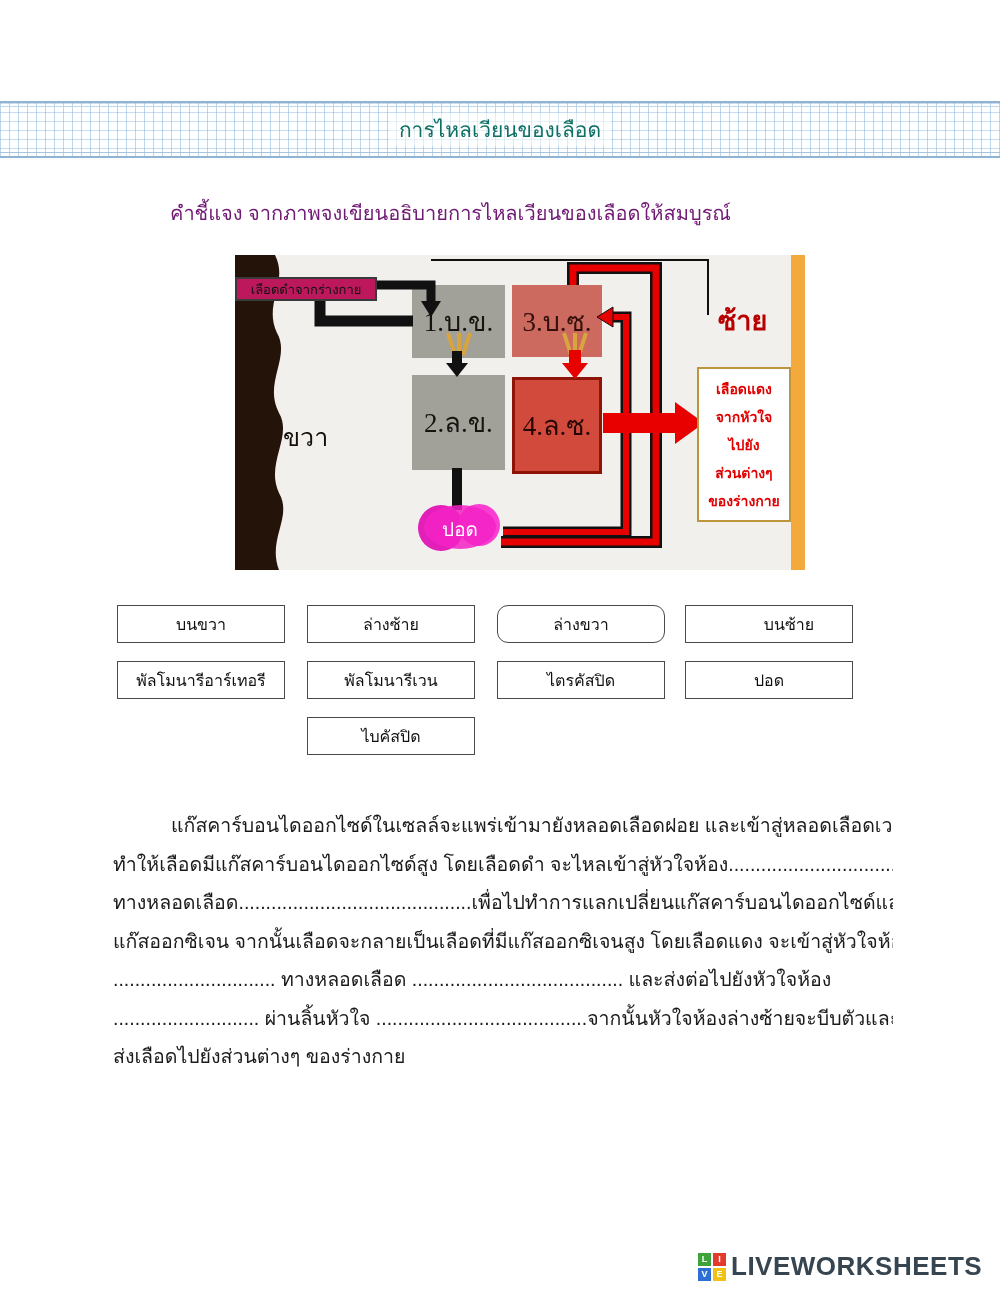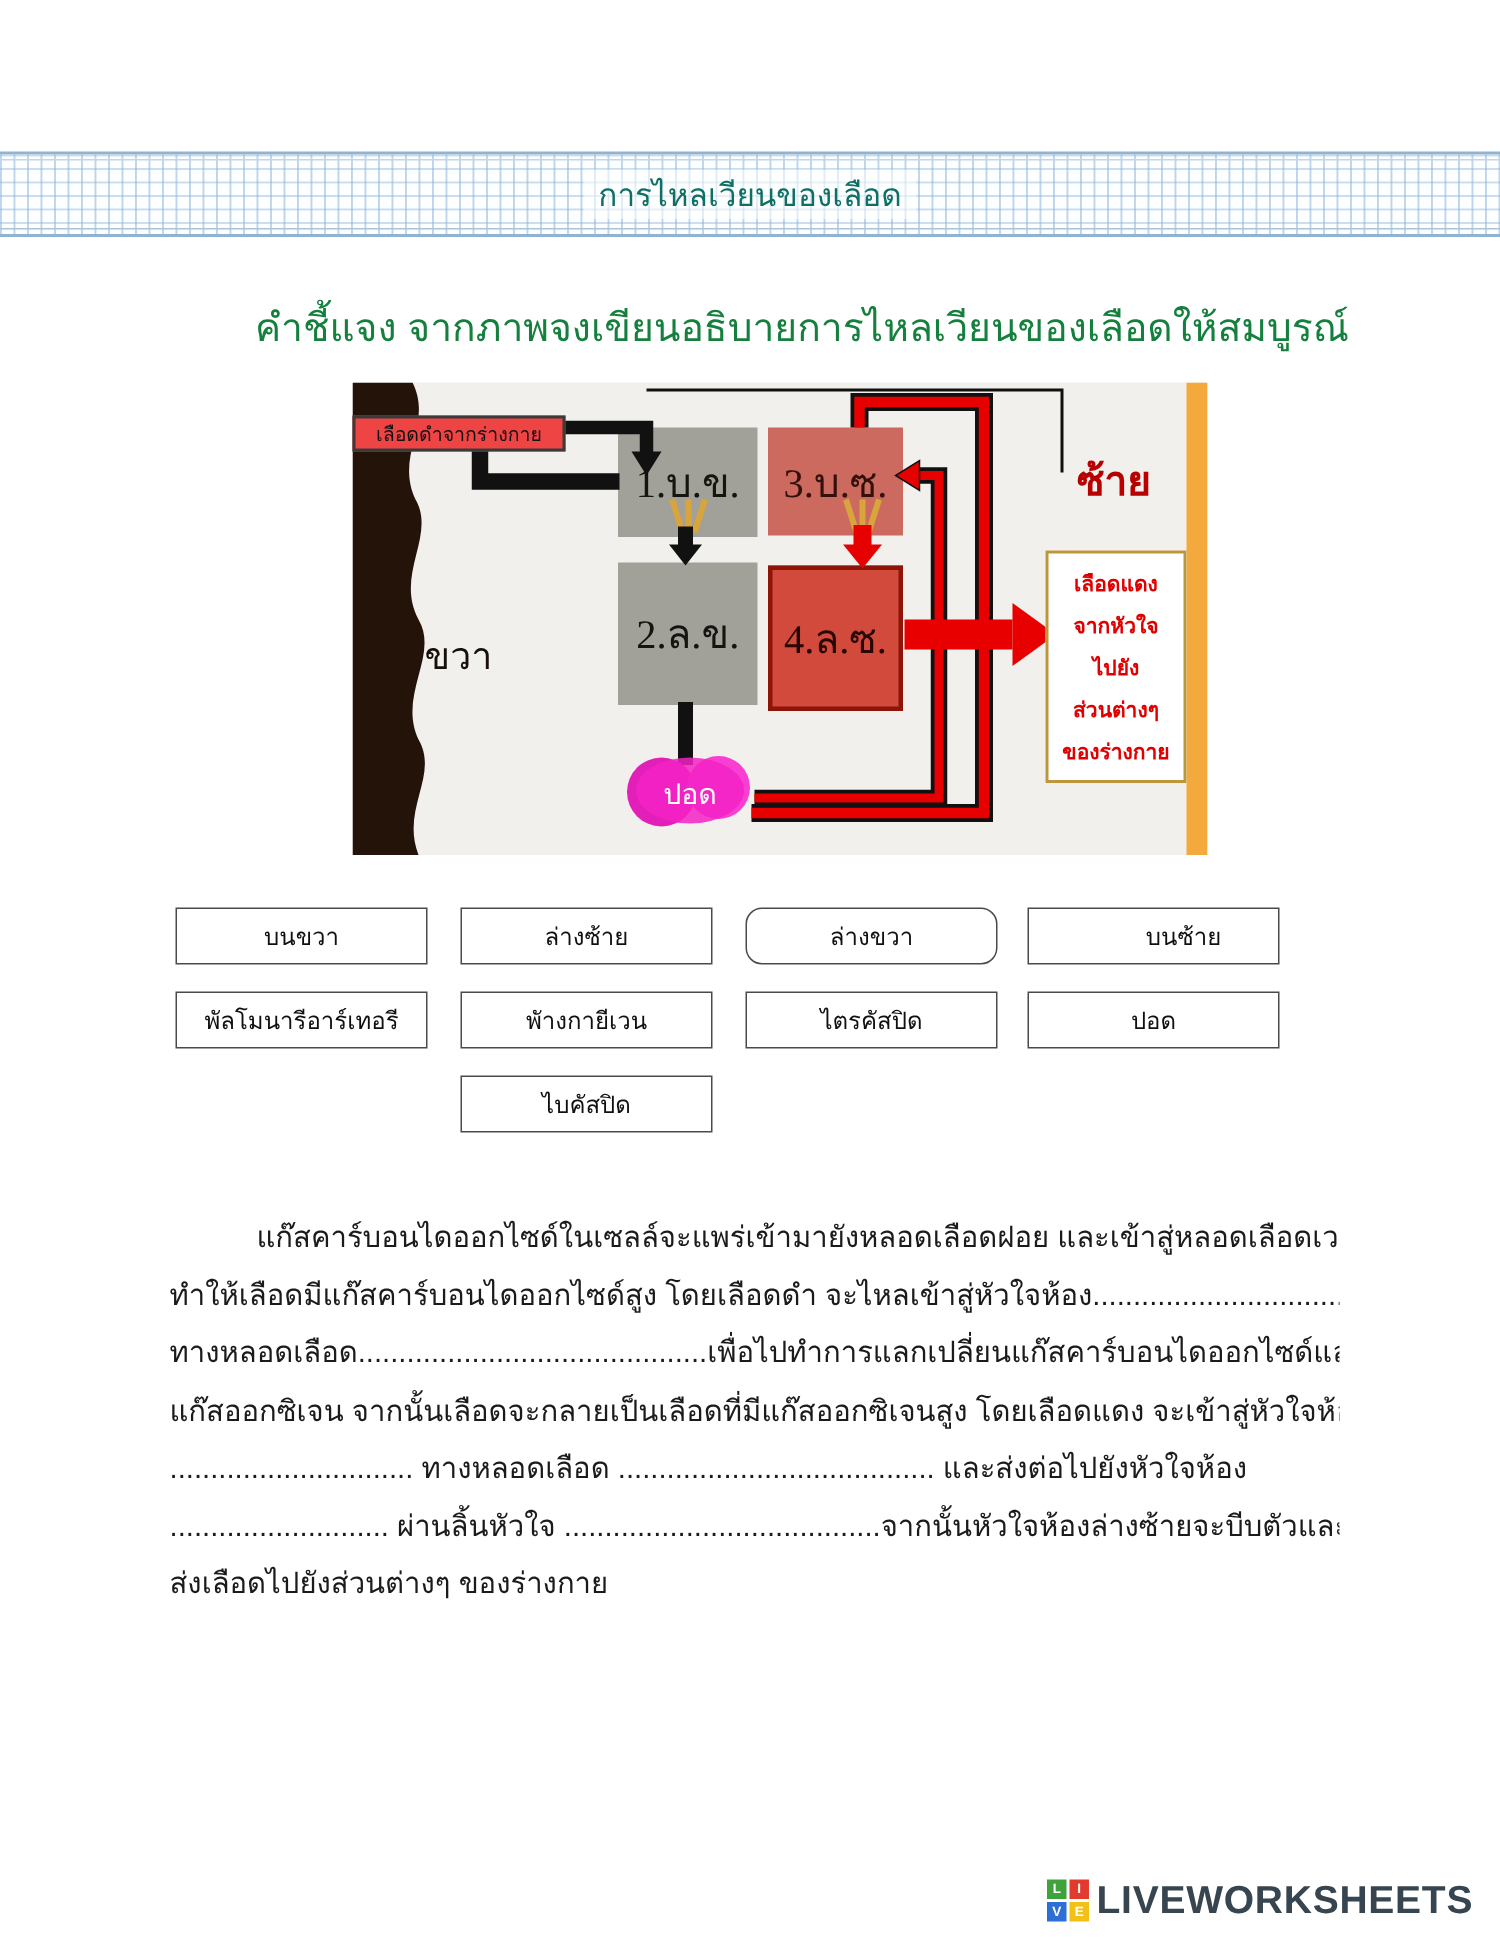--- a/index.html
+++ b/index.html
@@ -12,33 +12,33 @@
     background-image:
       linear-gradient(to right, rgba(140,180,215,.55) 1px, transparent 1px),
       linear-gradient(to bottom, rgba(140,180,215,.45) 1px, transparent 1px);
     background-size:9px 9px;
     border-top:2px solid #8fb3d1;border-bottom:2px solid #8fb3d1;
     display:flex;align-items:center;justify-content:center;}
   .banner::after{content:"";position:absolute;left:0;right:0;bottom:3px;height:1px;background:#a8c4da;}
   .banner::before{content:"";position:absolute;left:0;right:0;top:3px;height:1px;background:#c2d6e6;}
   .banner-title{font-size:21px;color:#0e6f64;background:rgba(255,255,255,.55);padding:0 10px;}
 
-  .instruction{position:absolute;left:170px;top:197px;font-size:26px;color:#15803d;}
+  .instruction{position:absolute;left:170px;top:197px;font-size:20px;color:#701a75;}
 
   
   .diagram{position:absolute;left:235px;top:255px;width:570px;height:315px;background:#f1f0ec;}
   .chamber{position:absolute;display:flex;align-items:center;justify-content:center;z-index:1;
            font-size:27px;font-family:"Liberation Serif","DejaVu Serif",serif;}
   .c1{left:177px;top:30px;width:93px;height:73px;background:#a1a099;color:#15140f;}
   .c3{left:277px;top:30px;width:90px;height:72px;background:#cd6a5f;color:#33100a;}
   .c2{left:177px;top:120px;width:93px;height:95px;background:#a1a099;color:#15140f;}
   .c4{left:277px;top:122px;width:90px;height:97px;background:#d14a3b;border:3px solid #8e1407;
       box-sizing:border-box;color:#260703;}
   svg.arrows{position:absolute;left:0;top:0;width:570px;height:315px;z-index:2;pointer-events:none;}
-  .dark-blood{position:absolute;left:0;top:22px;width:142px;height:24px;background:#ef4444;
+  .dark-blood{position:absolute;left:0;top:22px;width:142px;height:24px;background:#be185d;
       border:2px solid #3a3a3a;z-index:3;display:flex;align-items:center;justify-content:center;
       font-size:13px;color:#111;box-sizing:border-box;}
   .side-right{position:absolute;left:48px;top:162px;font-size:25px;color:#17100a;z-index:3;
       font-family:"Liberation Serif","DejaVu Serif",serif;}
   .side-left{position:absolute;left:483px;top:44px;font-size:27px;font-weight:bold;color:#b90000;z-index:3;
       font-family:"Liberation Serif","DejaVu Serif",serif;}
   .lungs-label{position:absolute;left:190px;top:259px;width:70px;text-align:center;font-size:19px;
       color:#ffffff;z-index:3;}
   .infobox{position:absolute;left:462px;top:112px;width:94px;height:155px;background:#ffffff;
       border:2px solid #bd953b;z-index:3;box-sizing:border-box;text-align:center;padding-top:6px;}
@@ -144,21 +144,21 @@
       <div>ของร่างกาย</div>
     </div>
   </div>
 
   <div>
     <div id="wb0" class="wb-item">บนขวา</div>
     <div id="wb1" class="wb-item">ล่างซ้าย</div>
     <div id="wb2" class="wb-item">ล่างขวา</div>
     <div id="wb3" class="wb-item">บนซ้าย</div>
     <div id="wb4" class="wb-item">พัลโมนารีอาร์เทอรี</div>
-    <div id="wb5" class="wb-item">พัางกายีเวน</div>
+    <div id="wb5" class="wb-item">พัลโมนารีเวน</div>
     <div id="wb6" class="wb-item">ไตรคัสปิด</div>
     <div id="wb7" class="wb-item">ปอด</div>
     <div id="wb8" class="wb-item">ไบคัสปิด</div>
   </div>
 
   <div class="paragraph">
     <div class="line indent">แก๊สคาร์บอนไดออกไซด์ในเซลล์จะแพร่เข้ามายังหลอดเลือดฝอย  และเข้าสู่หลอดเลือดเวน</div>
     <div class="line">ทำให้เลือดมีแก๊สคาร์บอนไดออกไซด์สูง  โดยเลือดดำ  จะไหลเข้าสู่หัวใจห้อง.....................................</div>
     <div class="line">ทางหลอดเลือด...........................................เพื่อไปทำการแลกเปลี่ยนแก๊สคาร์บอนไดออกไซด์และ</div>
     <div class="line">แก๊สออกซิเจน  จากนั้นเลือดจะกลายเป็นเลือดที่มีแก๊สออกซิเจนสูง  โดยเลือดแดง  จะเข้าสู่หัวใจห้อง</div>

